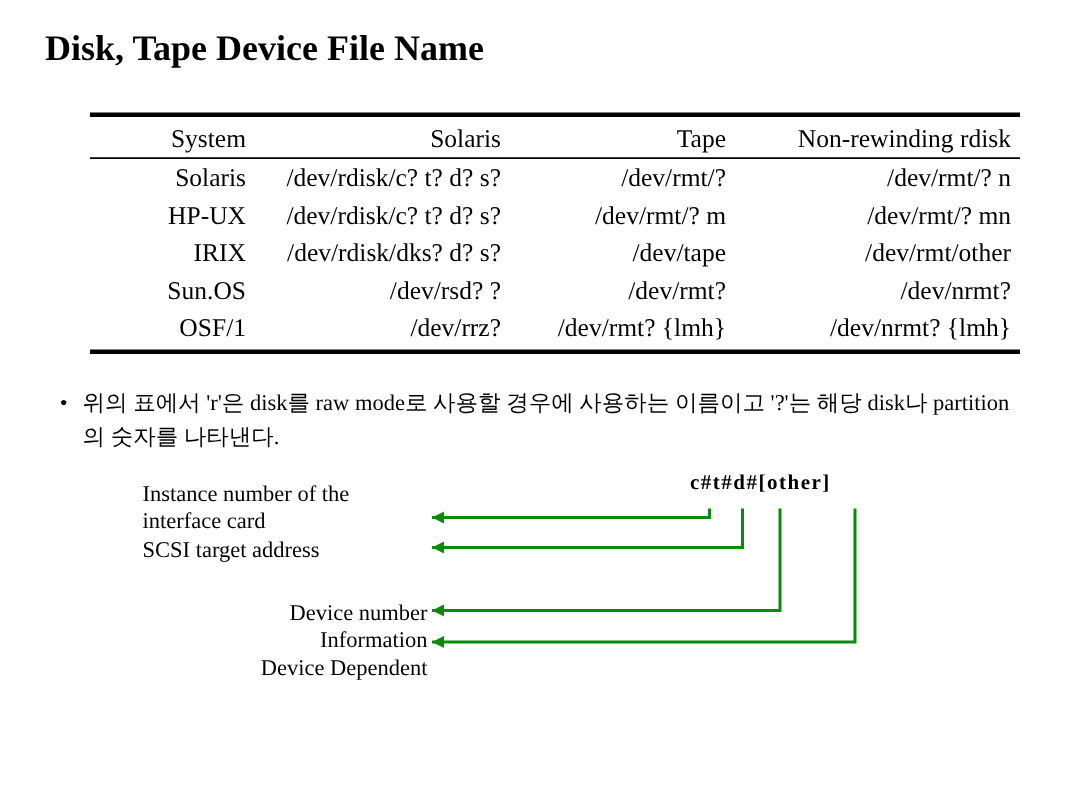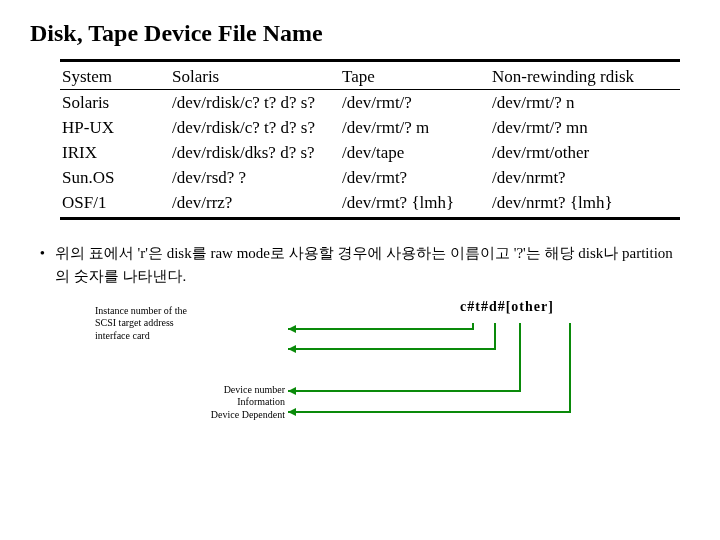--- a/index.html
+++ b/index.html
@@ -8,39 +8,39 @@
     height: 540px;
     background: #fff;
     font-family: "Times New Roman", Times, serif;
     color: #000;
     padding: 20px 30px 10px 30px;
     position: relative;
   }
   .title {
     font-size: 24px;
     font-weight: bold;
-    margin-bottom: 12px;
+    margin-bottom: 28px;
   }
   .table-wrap {
     margin-left: 30px;
     margin-right: 10px;
     border-top: 3px solid #000;
     border-bottom: 3px solid #000;
     padding: 2px 0;
   }
   table {
     width: 100%;
     border-collapse: collapse;
     font-size: 17px;
   }
   thead tr {
     border-bottom: 1.5px solid #000;
   }
   th, td {
-    text-align: left;
+    text-align: right;
     padding: 3px 6px 2px 2px;
     font-weight: normal;
     white-space: nowrap;
   }
   th { font-weight: normal; }
   .col-sys   { width: 110px; }
   .col-scsi  { width: 170px; }
   .col-tape  { width: 150px; }
 
   .bullet-row {
@@ -52,21 +52,21 @@
   .bullet-dot { width: 25px; text-align:center; }
   .bullet-text { flex:1; padding-right:10px; }
 
   .diagram {
     position: relative;
     margin-top: 10px;
     height: 155px;
   }
   .label-block {
     position: absolute;
-    font-size: 10px;
+    font-size: 15px;
     line-height: 1.25;
   }
   .lbl-inst { left: 65px; top: 6px; width: 190px; }
   .lbl-dev  { left: 55px; top: 85px; width: 200px; text-align: right; }
 
   .format {
     position: absolute;
     left: 430px;
     top: 0px;
     font-size: 14px;
@@ -146,22 +146,22 @@
 </div>
 
 <div class="diagram">
 
   <div class="format">
     <span>c#</span><span>t#</span><span>d#</span><span>[other]</span>
   </div>
 
   <div class="label-block lbl-inst">
     <div>Instance number of the</div>
+    <div>interface card</div>
     <div>SCSI target address</div>
-    <div>interface card</div>
   </div>
 
   <div class="label-block lbl-dev">
     <div>Device  number</div>
     <div>Information</div>
     <div>Device Dependent</div>
   </div>
 
   <svg class="arrows" viewBox="0 0 720 155">
 

